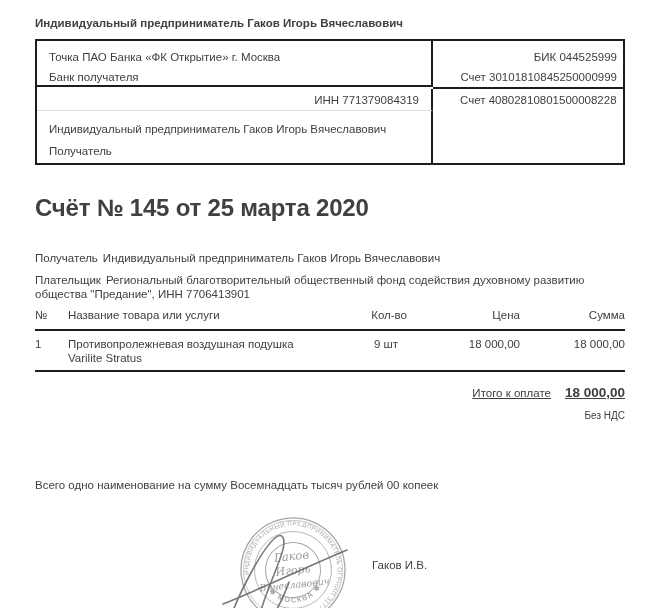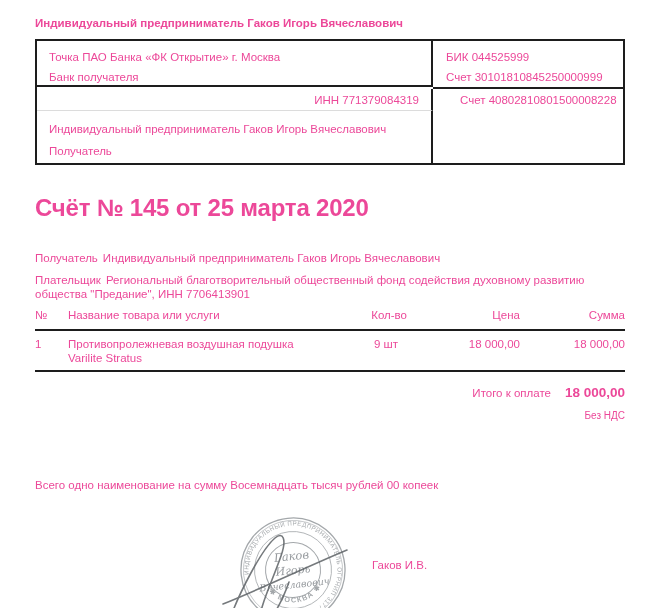--- a/index.html
+++ b/index.html
@@ -3,37 +3,37 @@
 <meta charset="utf-8">
 <style>
   html,body{margin:0;padding:0;background:#ffffff;}
   .page{
     position:relative;
     width:659px;height:608px;
     box-sizing:border-box;
     padding:17px 34px 0 35px;
     background:#fff;
     font-family:"Liberation Sans",sans-serif;
-    color:#ec4899;
+    color:#404040;
     overflow:hidden;
   }
   .doc-header{font-size:11.5px;font-weight:700;line-height:13px;}
 
   
   .bank-grid{
     margin-top:9px;
     display:grid;
     grid-template-columns:396px 1fr;
     border:2px solid #1d1d1d;
     font-size:11.5px;
   }
   .cell{box-sizing:border-box;}
   .c-bank{grid-column:1;border-right:2px solid #1d1d1d;border-bottom:2px solid #1d1d1d;
     height:46px;padding:6px 12px 0;line-height:20px;}
-  .c-bik{grid-column:2;border-bottom:2px solid #1d1d1d;padding:6px 6px 0 13px;line-height:20px;}
+  .c-bik{grid-column:2;border-bottom:2px solid #1d1d1d;padding:6px 6px 0 13px;line-height:20px;text-align:right;}
   .c-inn{grid-column:1;grid-row:2;border-right:2px solid #1d1d1d;border-bottom:1px solid #dcdcdc;
     height:22px;padding:4px 12px 0;line-height:15px;text-align:right;}
   .c-acc{grid-column:2;grid-row:2 / span 2;padding:4px 0 0 27px;line-height:15px;}
   .c-payee{grid-column:1;grid-row:3;border-right:2px solid #1d1d1d;
     height:52px;padding:7px 12px 0;line-height:22px;}
 
   
   .invoice-title{margin-top:30px;font-size:24px;font-weight:700;line-height:26px;letter-spacing:-0.2px;}
   .parties{margin-top:30px;font-size:11.5px;line-height:14px;}
   .party-row{margin-bottom:8px;}
@@ -45,21 +45,21 @@
   .col-num{width:33px;}
   .col-name{width:243px;}
   .col-qty{width:96px;text-align:right;}
   .col-price{width:113px;text-align:right;}
   .col-sum{flex:1;text-align:right;}
   .it-head{line-height:13px;padding-bottom:7px;border-bottom:2px solid #1d1d1d;}
   .it-row{padding:6px 0 5px;border-bottom:2px solid #1d1d1d;line-height:14px;}
   .it-row .col-qty{padding-right:9px;box-sizing:border-box;}
 
   
-  .totals{padding-top:13px;text-align:right;font-size:11.5px;line-height:15px;}
+  .totals{padding-top:13px;text-align:right;font-size:11.5px;line-height:15px;text-decoration:underline;}
   .total-amount{font-size:13.5px;font-weight:700;margin-left:14px;}
   .vat-note{margin-top:7px;text-align:right;font-size:10px;line-height:15px;}
 
   .amount-words{margin-top:55px;font-size:11.5px;line-height:14px;}
 
   
   .sig-row{position:relative;height:158px;}
   .sig-left{position:absolute;left:0;top:66px;font-size:11.5px;line-height:14px;}
   .sig-right{position:absolute;left:337px;top:66px;font-size:11.5px;line-height:14px;}
   .stamp-svg{position:absolute;left:138px;top:20px;}

